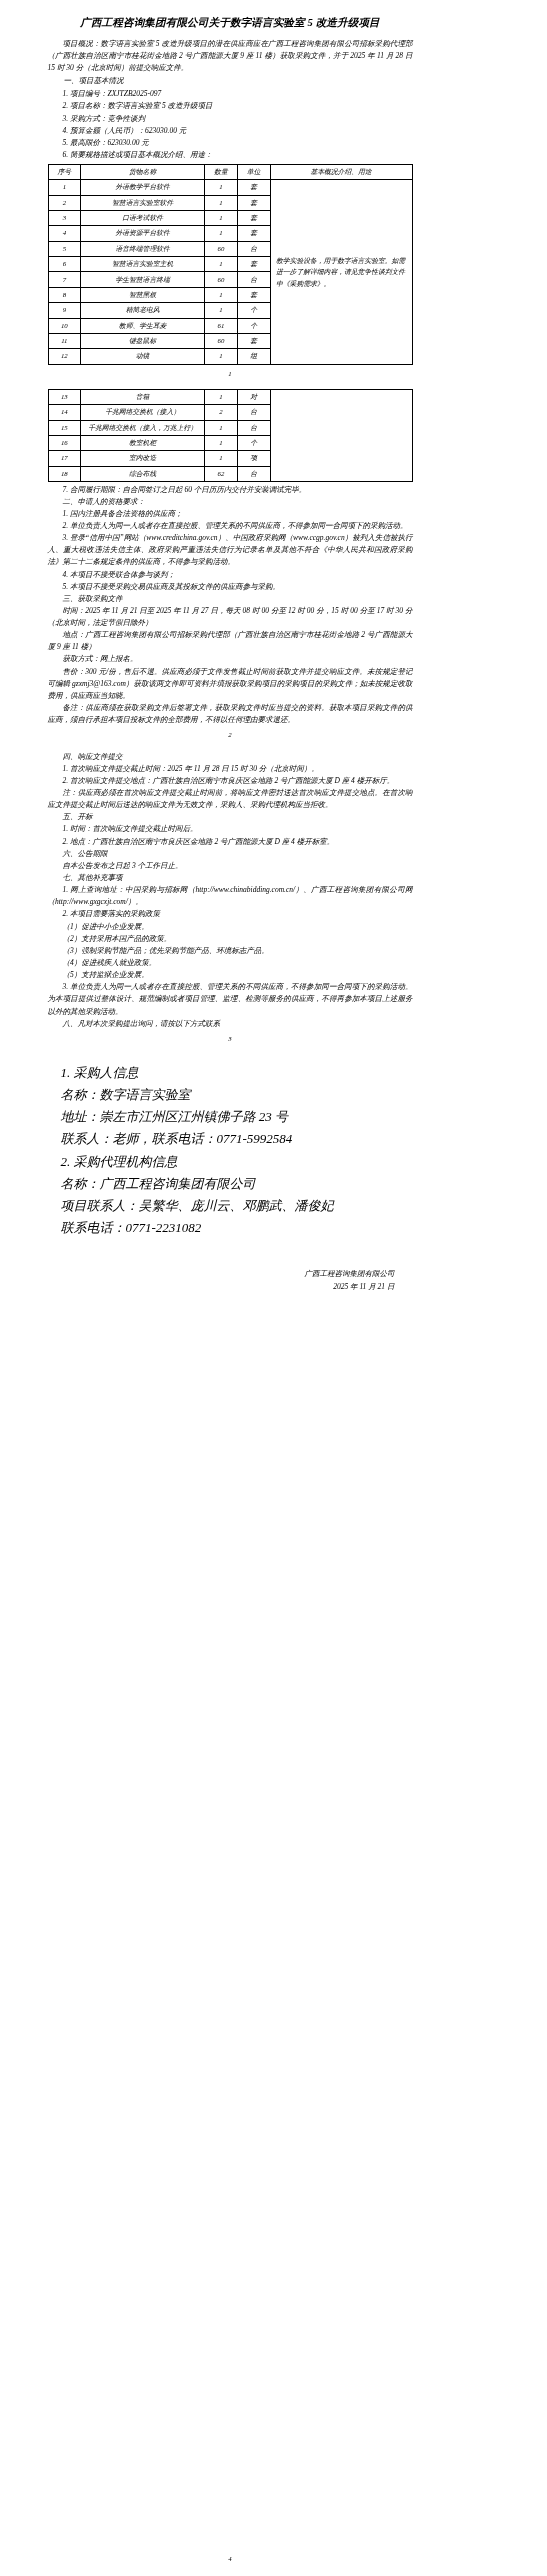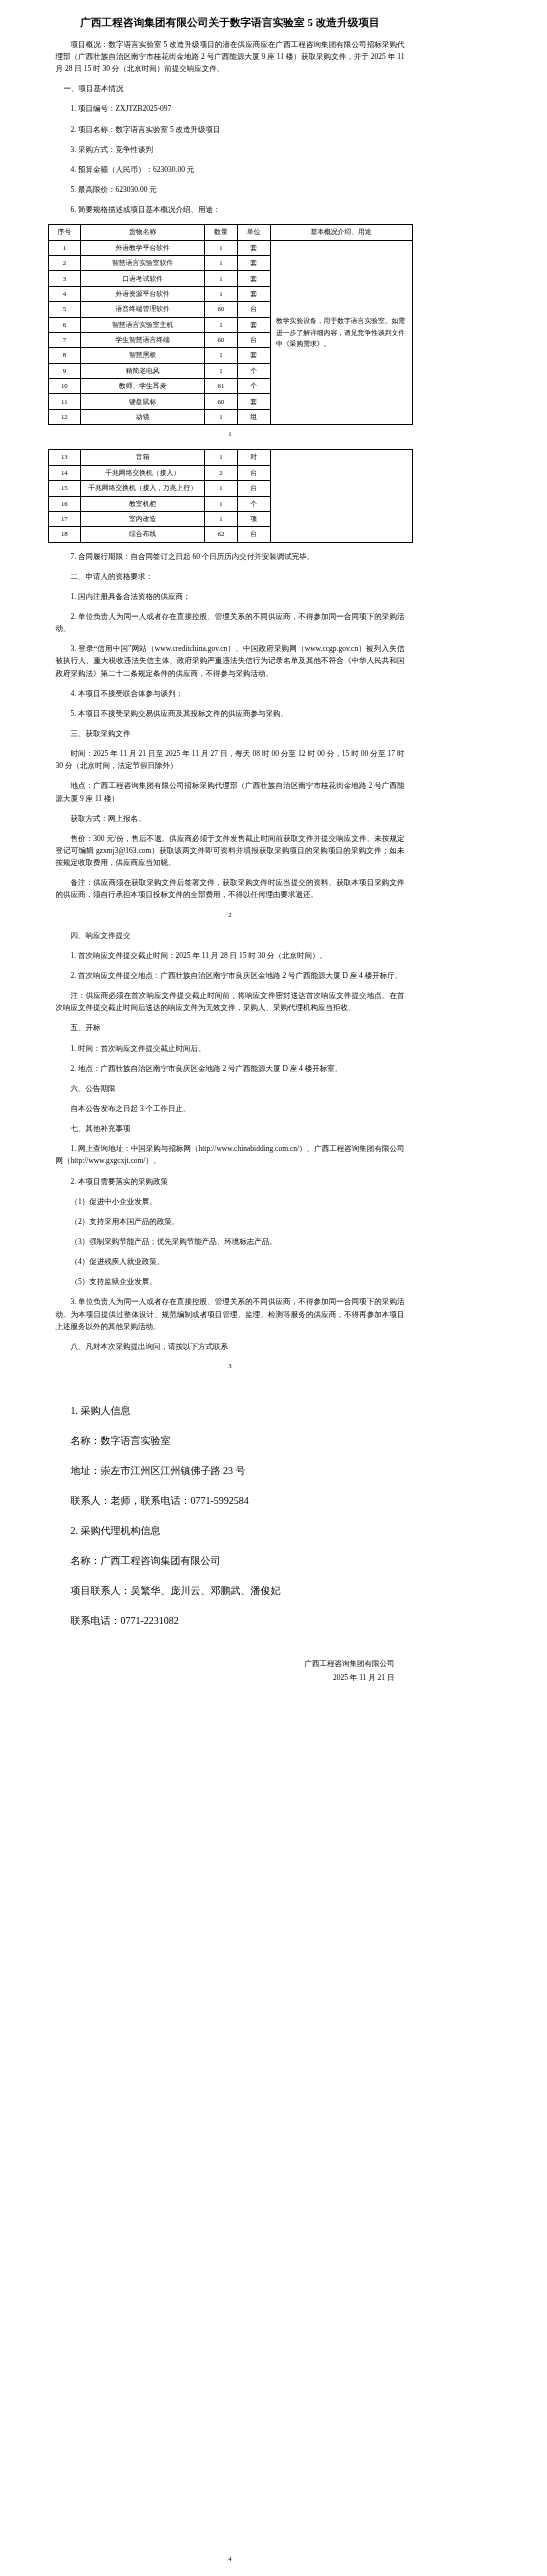--- a/index.html
+++ b/index.html
@@ -13,37 +13,38 @@
     color: #000;
     font-size: 7.5px;
     line-height: 1.55;
   }
   .page {
     width: 460px;
     min-height: 2576px;
     box-sizing: border-box;
     padding: 15px 27px 20.5px 27px;
     position: relative;
+    font-style: italic;
   }
   .doc-title {
     text-align: center;
     font-weight: bold;
     font-size: 10.6px;
     line-height: 1.5;
     margin: 0 0 2.7px 0;
     letter-spacing: 0.1px;
   }
   .doc-title .line2 {
     display: block;
   }
   .content {
     margin: 6.8px 20.5px 0 20.5px;
   }
   p {
-    margin: 8px;
+    margin: 0;
     text-indent: 2em;
     font-size: 7.5px;
     line-height: 1.62;
     text-align: justify;
   }
   .sec-head {
     text-indent: 2em;
     font-size: 7.5px;
     line-height: 1.62;
     margin: 1px;
@@ -89,23 +90,23 @@
   .sign-block {
     margin-top: 28px;
     text-align: right;
     padding-right: 18px;
     font-size: 7.5px;
     line-height: 1.8;
   }
   .sign-block div { text-align: right; }
   .contact-line {
     text-indent: 0;
-    font-size: 10px;
+    font-size: 13px;
     line-height: 1.7;
-    margin: 13px;
+    margin: 0;
   }
   .contact-indent {
     text-indent: 1em;
   }
   .divider-space { height: 8.2px; }
 </style>
 </head>
 <body>
 
 <div class="page">

